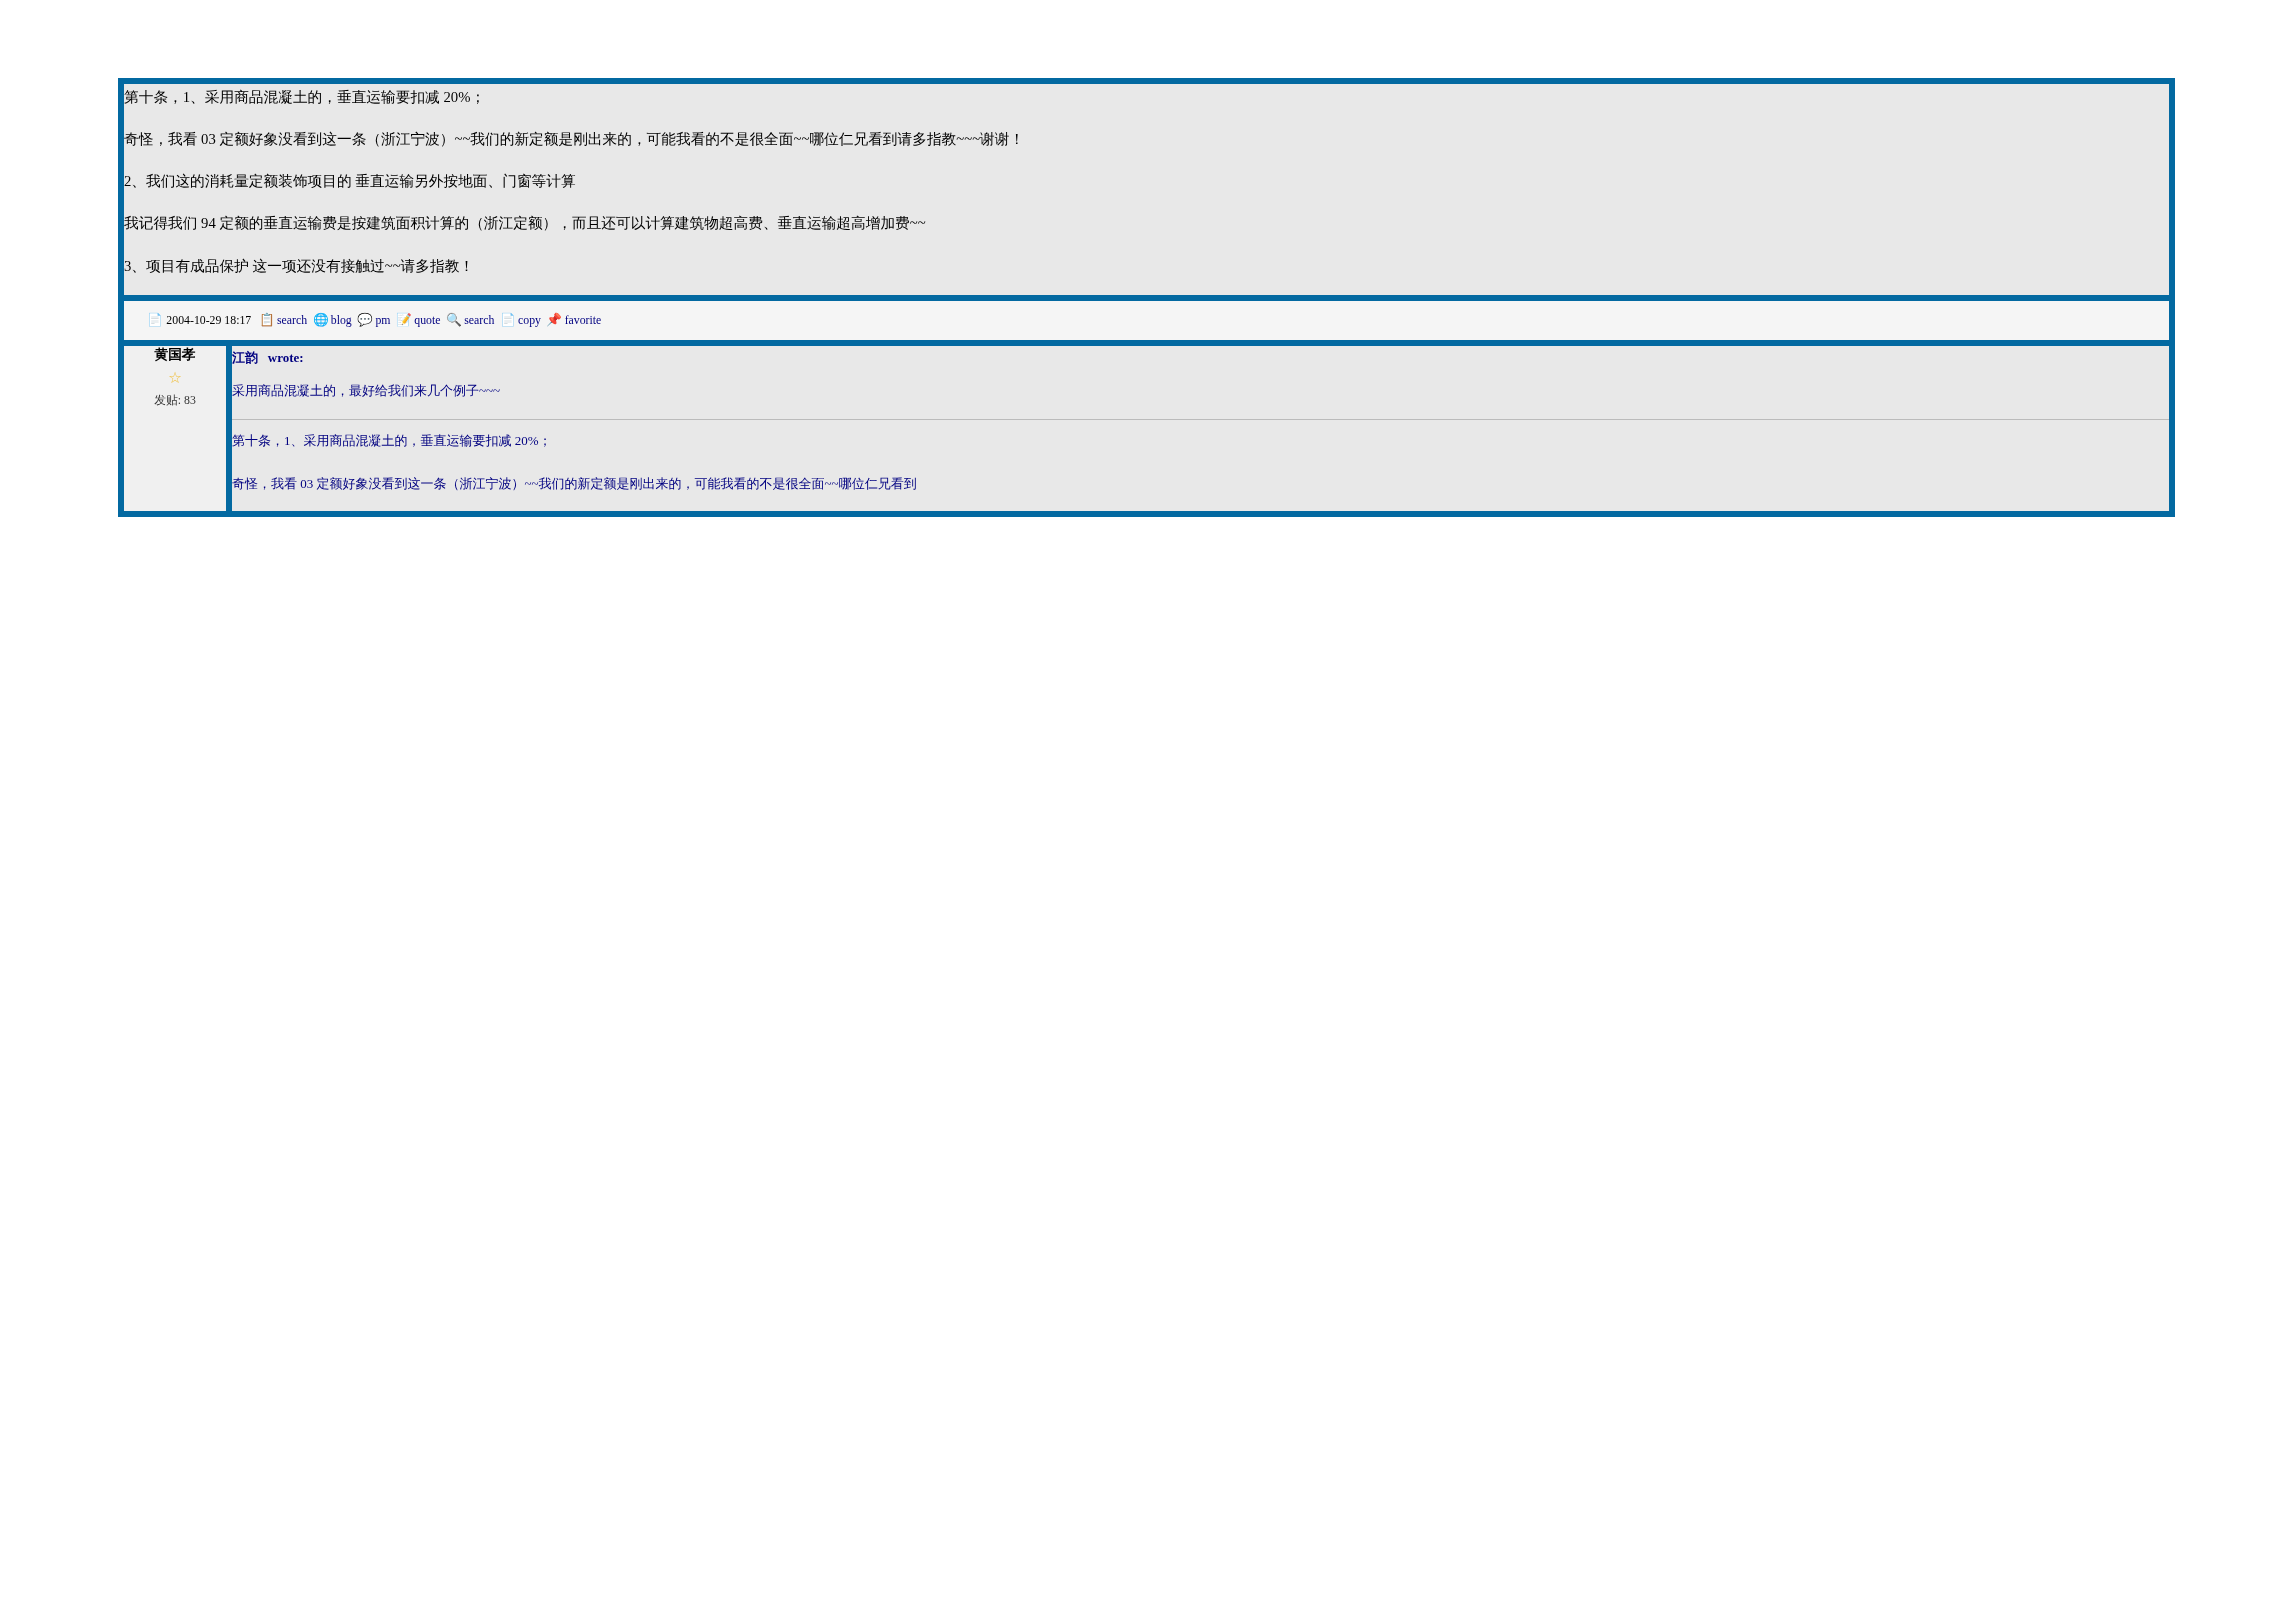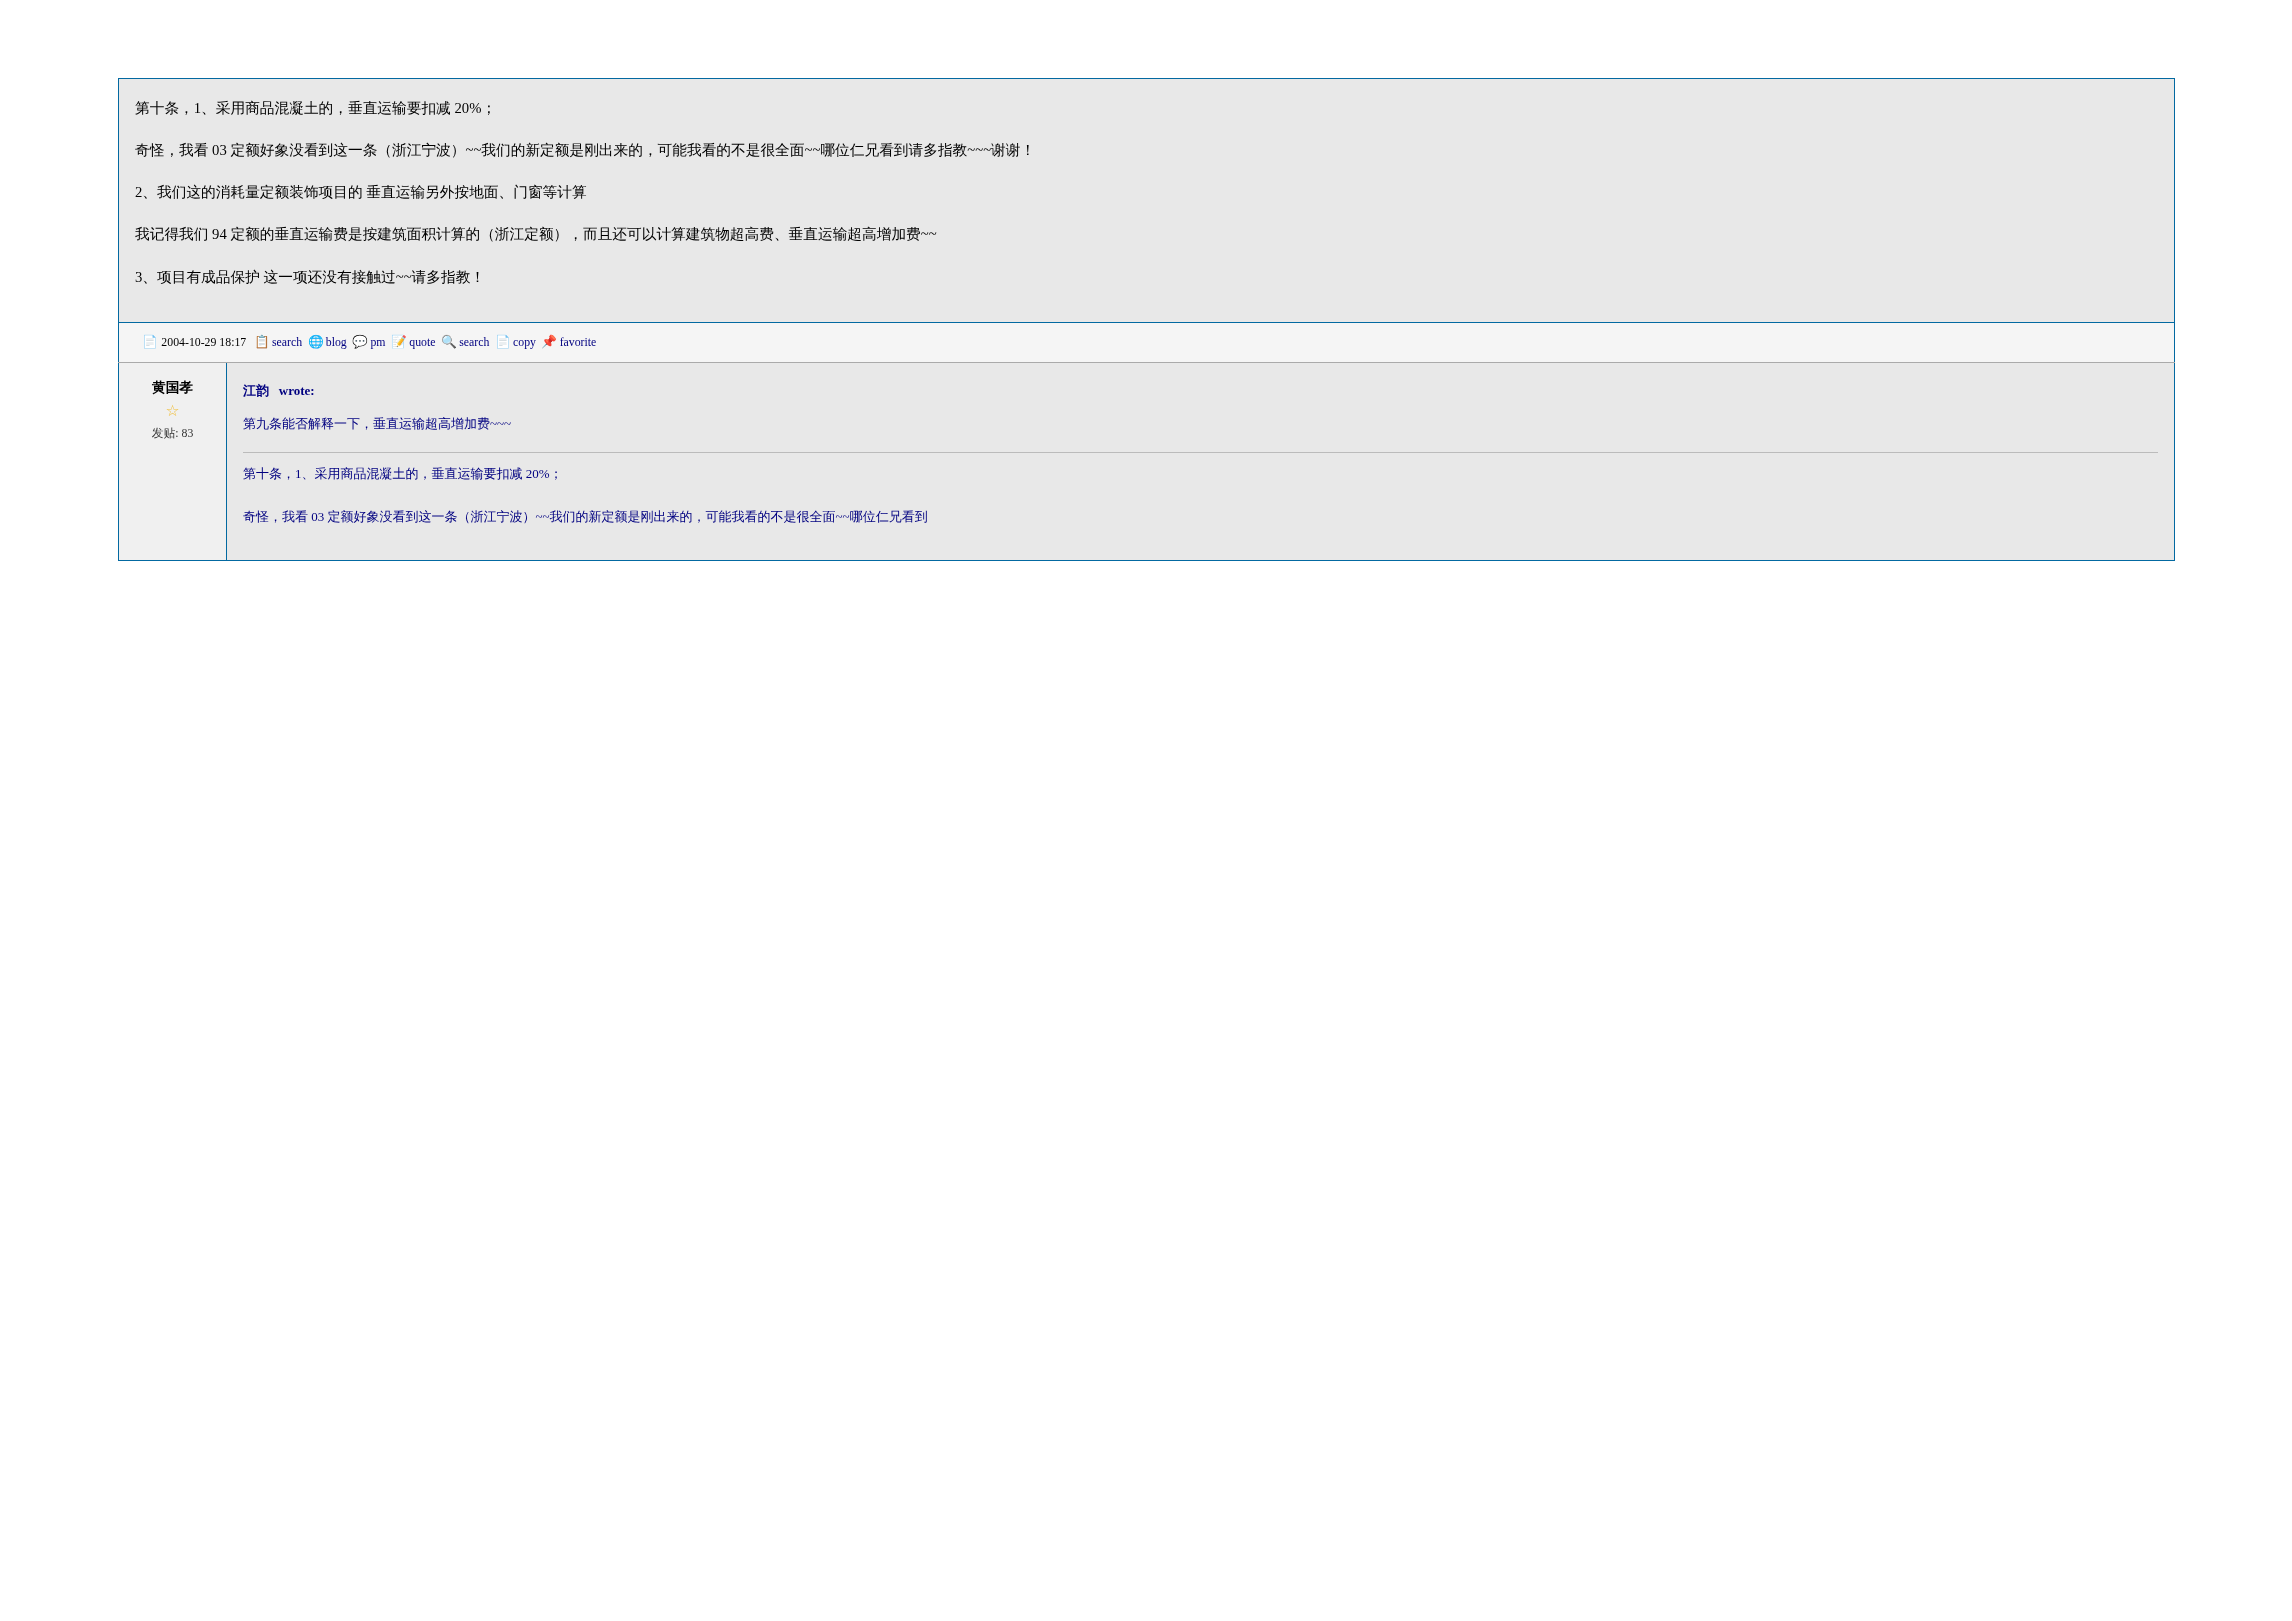--- a/index.html
+++ b/index.html
@@ -22,23 +22,23 @@
       padding: 78px 118px;
     }
 
     .forum-table {
       width: 100%;
       border-collapse: collapse;
       border: 1px solid #aaaaaa;
     }
 
     .forum-table td {
-      border: 1px solid #0369a1;
+      border: 6px solid #0369a1;
       vertical-align: top;
-      padding: 16px;
+      padding: 0;
     }
 
     
     .post-content-cell {
       background: #e8e8e8;
       padding: 19.6px 29px;
       line-height: 1.8;
       font-size: 14.7px;
       color: #000000;
     }
@@ -208,21 +208,21 @@
       </td>
 
       <td class="post-content-cell-2">
 
         <div class="quote-header">
           <span>江韵</span>
           &nbsp;
           <span>wrote:</span>
         </div>
         <div class="quote-body">
-          <p>第九条能否解释一下，垂直运输超高增加费~~~</p>
+          <p>采用商品混凝土的，最好给我们来几个例子~~~</p>
         </div>
 
         <hr class="divider-line">
 
         <div class="quote-body">
           <p style="margin-bottom: 19.6px;">第十条，1、采用商品混凝土的，垂直运输要扣减 20%；</p>
           <p>奇怪，我看 03 定额好象没看到这一条（浙江宁波）~~我们的新定额是刚出来的，可能我看的不是很全面~~哪位仁兄看到</p>
         </div>
       </td>
     </tr>

